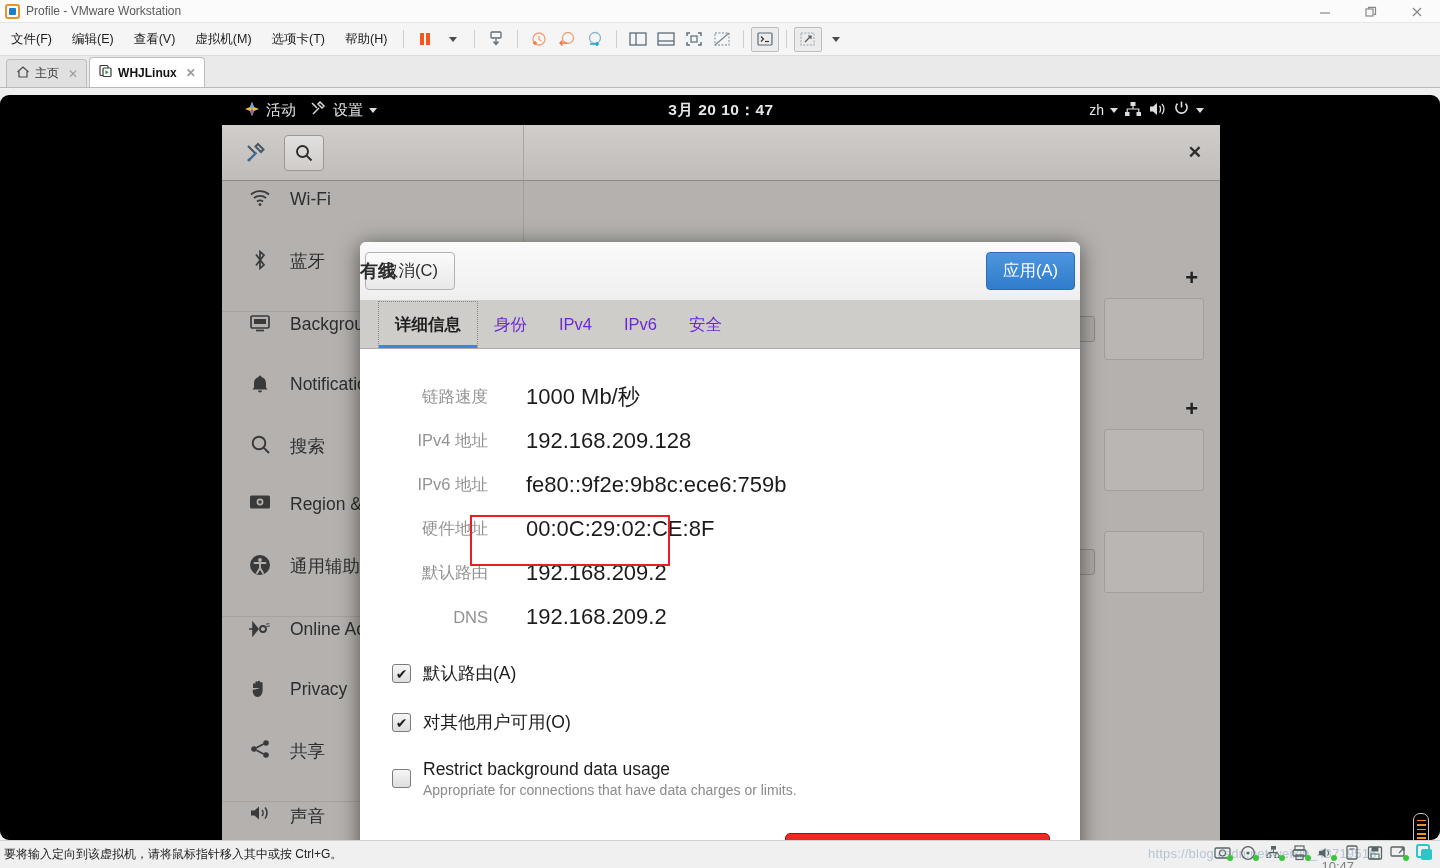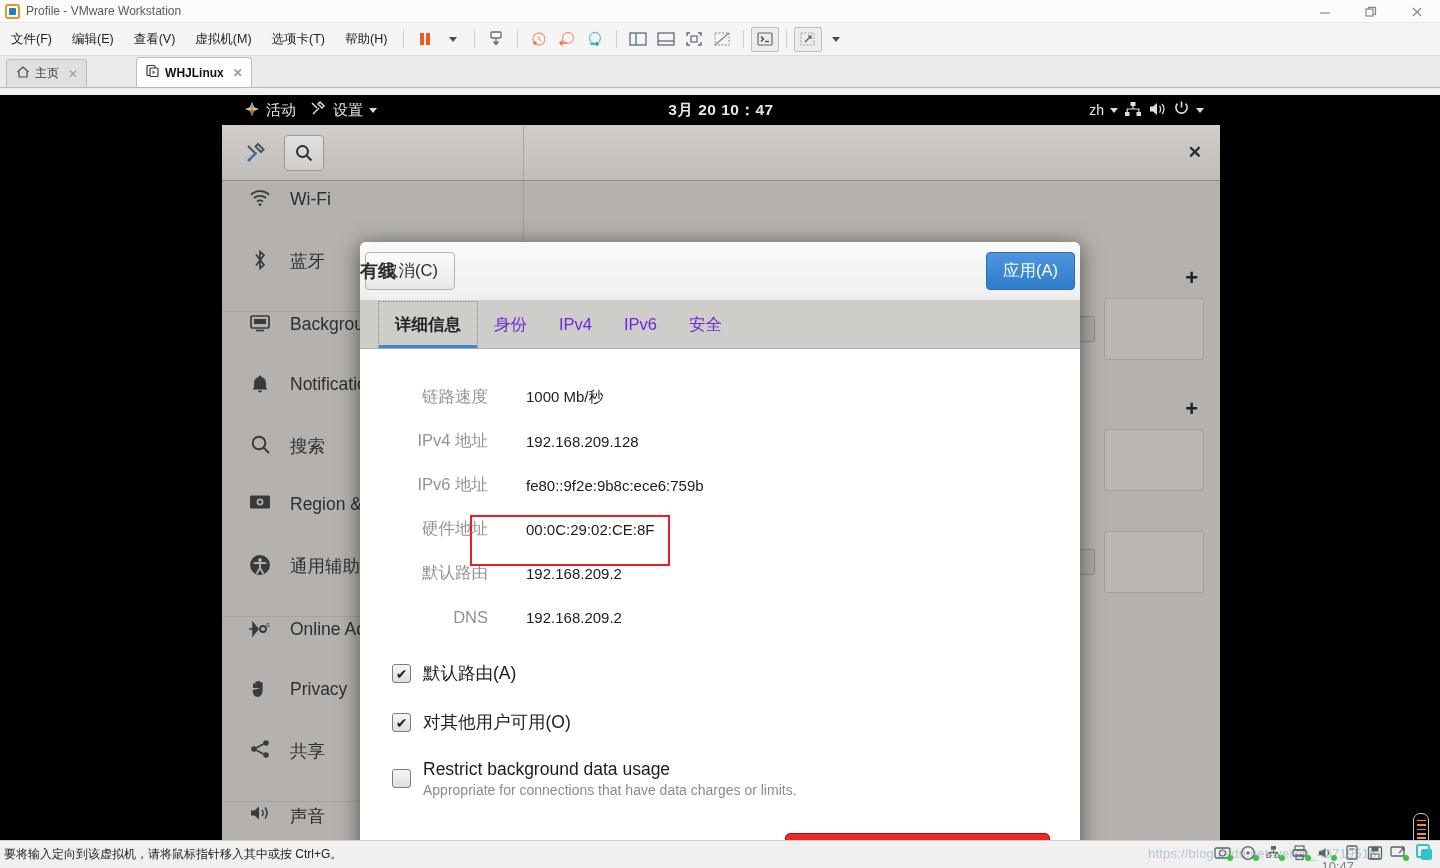--- a/index.html
+++ b/index.html
@@ -27,25 +27,25 @@
   .vm-menu{ font-size:12.5px; color:#202020; padding:4px 9px; margin-left:2px; white-space:nowrap;}
   .vm-tb-sep{ width:1px; height:18px; background:#cfcfcf; margin:0 7px;}
   .vm-tbbtn{ width:28px;height:25px; display:flex;align-items:center;justify-content:center; border-radius:2px; position:relative;}
   .vm-tbbtn.framed{ border:1px solid #bdbdbd; background:#ececec;}
   .caret{ width:0;height:0;border-left:4px solid transparent;border-right:4px solid transparent;border-top:5px solid #4a4a4a;}
 
   .vm-tabstrip{ height:32px; background:#eaeaea; display:flex; align-items:flex-end; border-bottom:1px solid #b9b9b9; padding-left:6px;}
   .vm-tab{ height:28px; display:flex; align-items:center; gap:5px; padding:0 8px 0 9px;
            background:#e0e0e0; border:1px solid #bdbdbd; border-bottom:none;
            border-radius:4px 4px 0 0; font-size:12px; color:#333; margin-right:2px;}
-  .vm-tab.active{ background:#ffffff; height:30px; color:#111; font-weight:bold;margin-left:47px;}
+  .vm-tab.active{ background:#ffffff; height:30px; color:#111; font-weight:bold;}
   .tab-x{ color:#9a9a9a; font-size:12px; margin-left:4px;}
 
   
-  .vm-screen{ position:absolute; left:0; top:95px; width:1440px; height:745px; background:#000;}
+  .vm-screen{ position:absolute; left:0; top:95px; width:1440px; height:745px; background:#000;border-radius:9px;}
 
   
   .gnome-top{ position:absolute; left:222px; top:0; width:998px; height:30px; background:#000;
               display:flex; align-items:center; color:#e6e6e6; font-size:15px;}
   .gt-left{ display:flex; align-items:center; gap:14px; padding-left:22px;}
   .gt-item{ display:flex; align-items:center; gap:6px; }
   .gt-center{ position:absolute; left:0; right:0; text-align:center; font-size:15.5px; font-weight:bold; letter-spacing:.5px;}
   .gt-right{ position:absolute; right:16px; display:flex; align-items:center; gap:6px; font-size:14px;text-align:center;}
   .caret-w{ width:0;height:0;border-left:4.5px solid transparent;border-right:4.5px solid transparent;border-top:5px solid #ddd;}
 
@@ -82,21 +82,21 @@
   .dlg-title{ position:absolute; left:0; right:8px; text-align:left; font-size:18px; font-weight:bold; color:#2b2b2b;}
   .dlg-tabs{ height:48px; background:#cfcdca; border-bottom:1px solid #aeabA9; display:flex; align-items:stretch; padding-left:18px;}
   .dtab{ display:flex; align-items:center; padding:0 16px; font-size:16.5px; color:#6d28d9; position:relative;}
   .dtab.active{ color:#1e1e1e; font-weight:bold; border:1px dotted #8a8785;}
   .dtab.active::after{ content:""; position:absolute; left:0; right:0; bottom:-1px; height:3px; background:#3b86d8;}
 
   .dlg-content{ flex:1; background:#fff; padding:26px 0 0 0; position:relative; overflow:hidden;}
   .det-table{ margin-left:30px; }
   .det-row{ display:flex; align-items:center; height:44px;gap:20px;}
   .det-lbl{ width:98px; text-align:right; color:#949291; font-size:16.5px;}
-  .det-val{ margin-left:18px; color:#1c1c1c; font-size:15px;}
+  .det-val{ margin-left:18px; color:#1c1c1c; font-size:22px;}
   .hl-box{ position:absolute; left:470px; top:320px; width:200px; height:51px; border:2px solid #ec1c24;}
 
   .chk-area{ margin:22px 0 0 32px;}
   .chk-row{ display:flex; align-items:flex-start; gap:12px; margin-bottom:25px;}
   .chk{ width:19px;height:19px;border:1px solid #7e7c7a;border-radius:3px;
         background:linear-gradient(#f6f6f6,#dedede); display:flex;align-items:center;justify-content:center;
         font-size:14px;color:#1d1d1d; flex:none; margin-top:3px;}
   .chk-lbl{ font-size:17.5px; color:#1c1c1c;}
   .chk-sub{ font-size:14px; color:#8d8b8a; margin-top:2px;}
   .danger{ position:absolute; right:30px; bottom:30px; background:linear-gradient(#ef2b25,#d91410);

